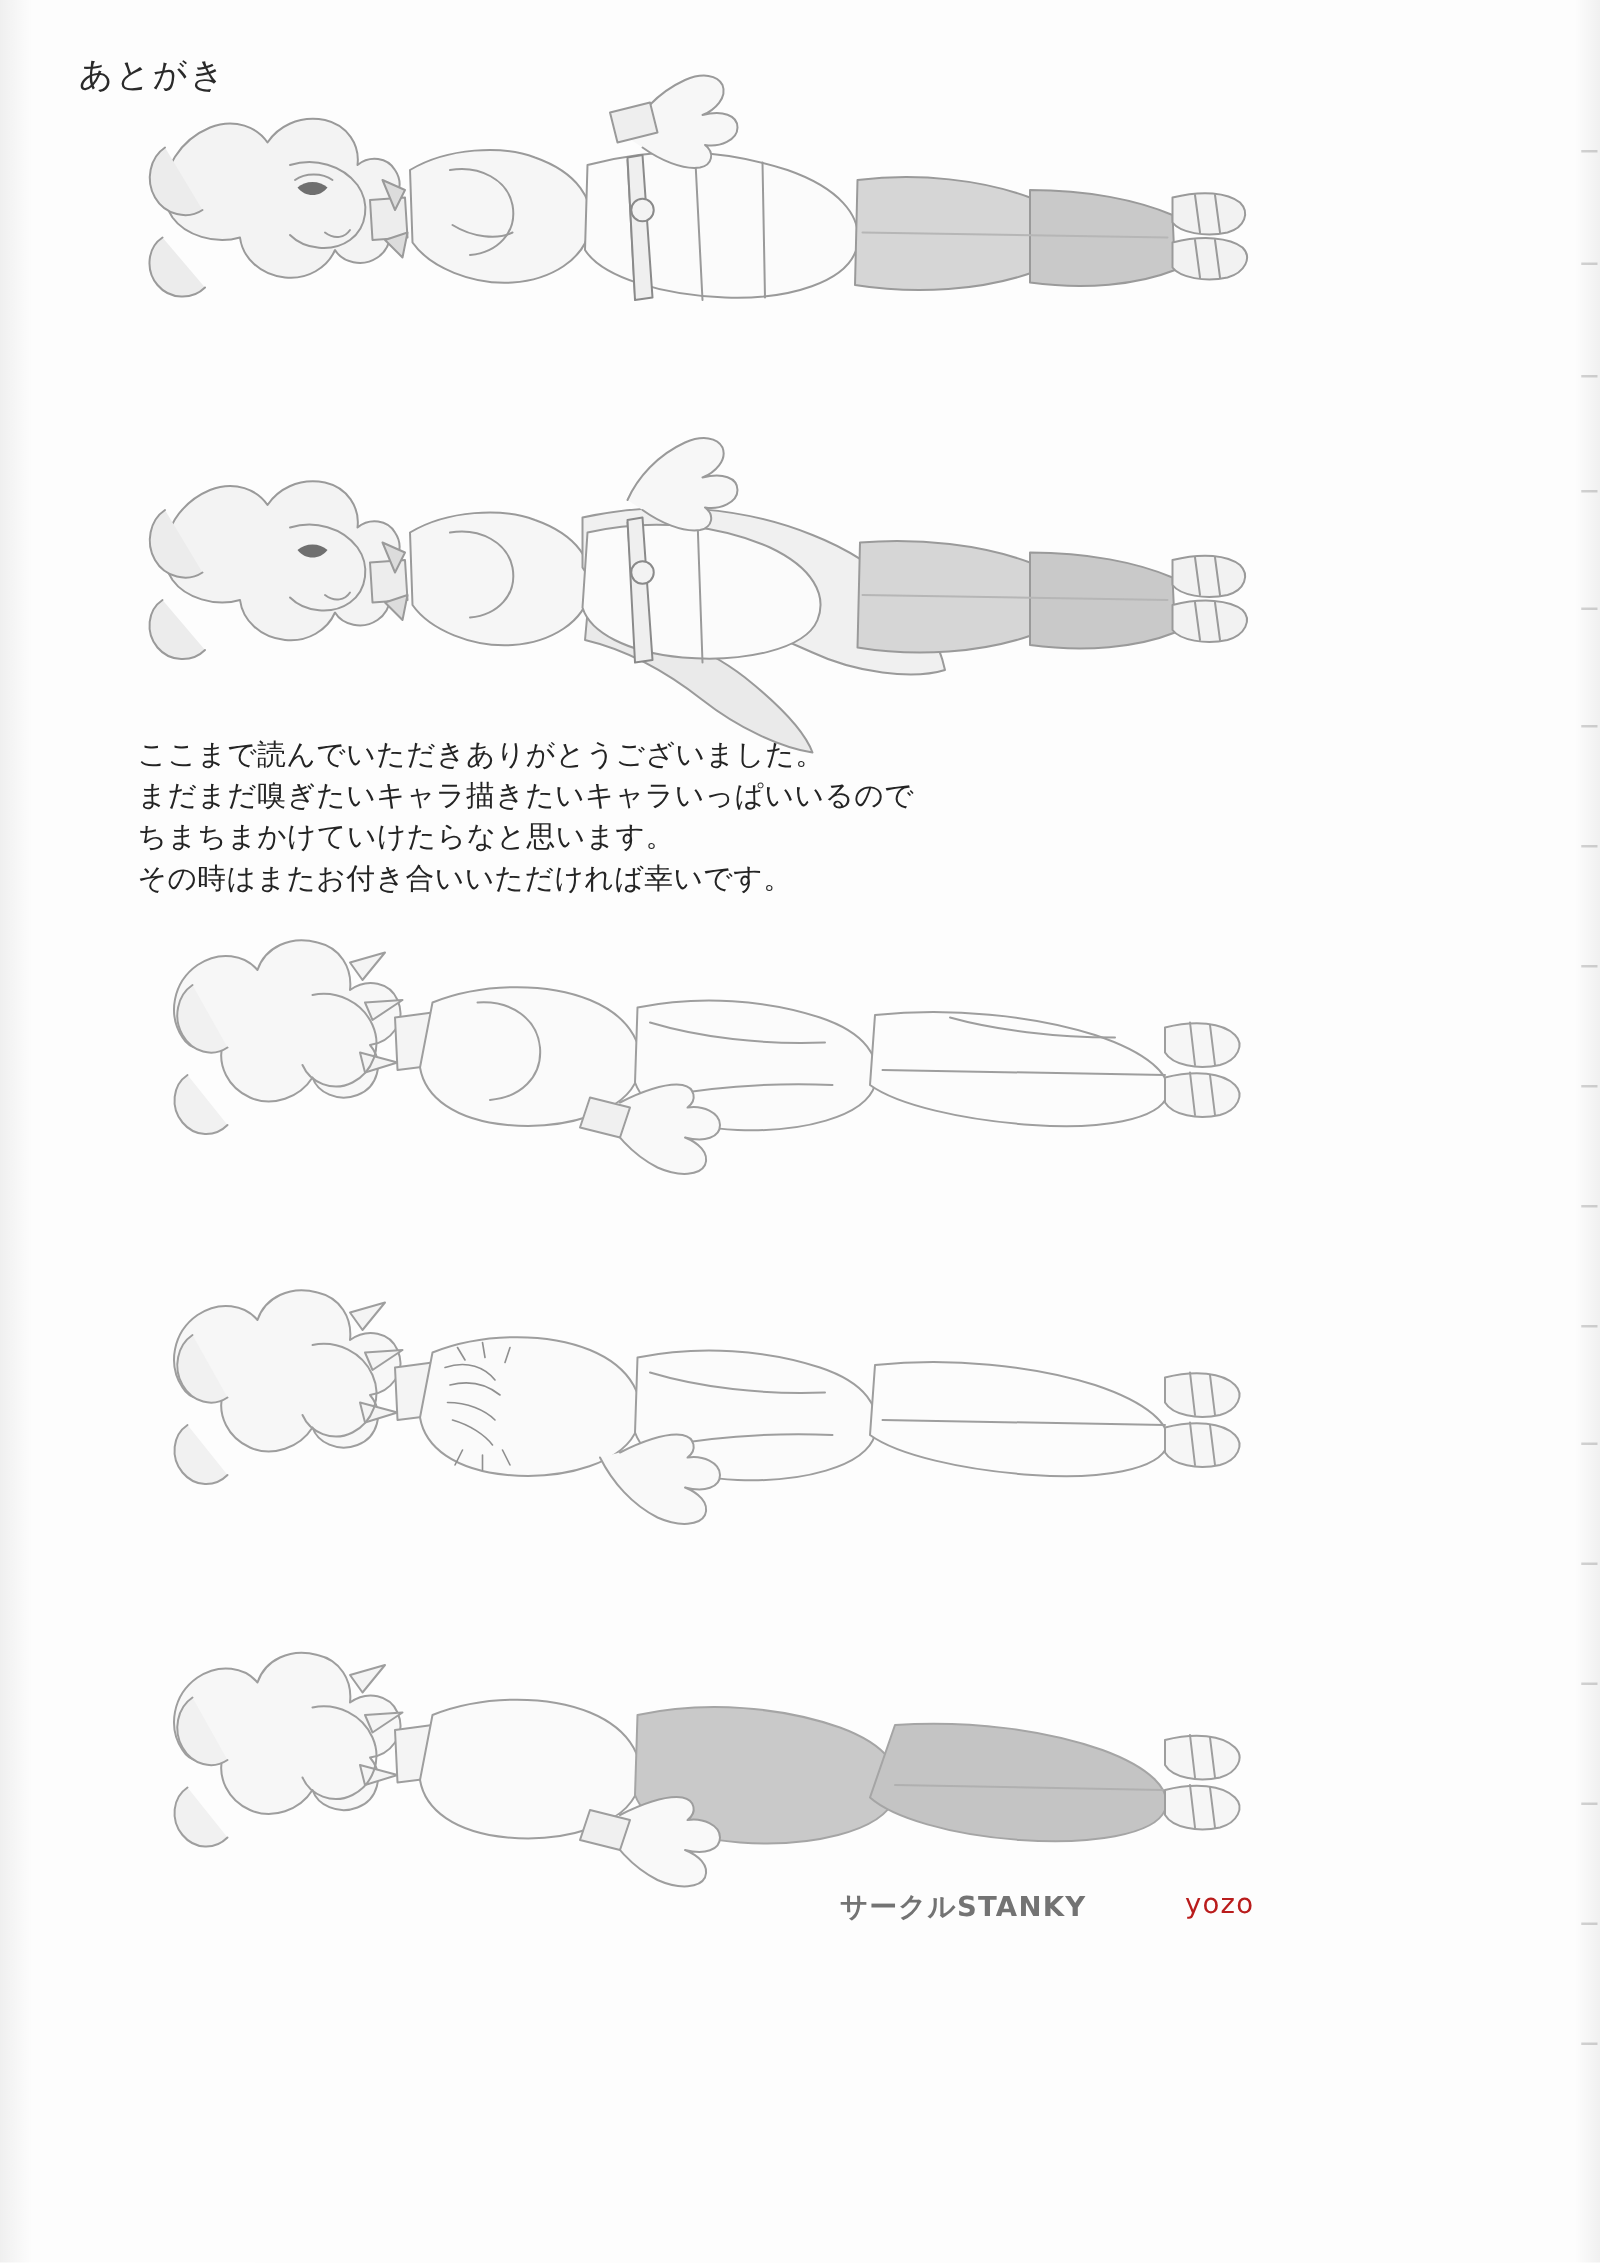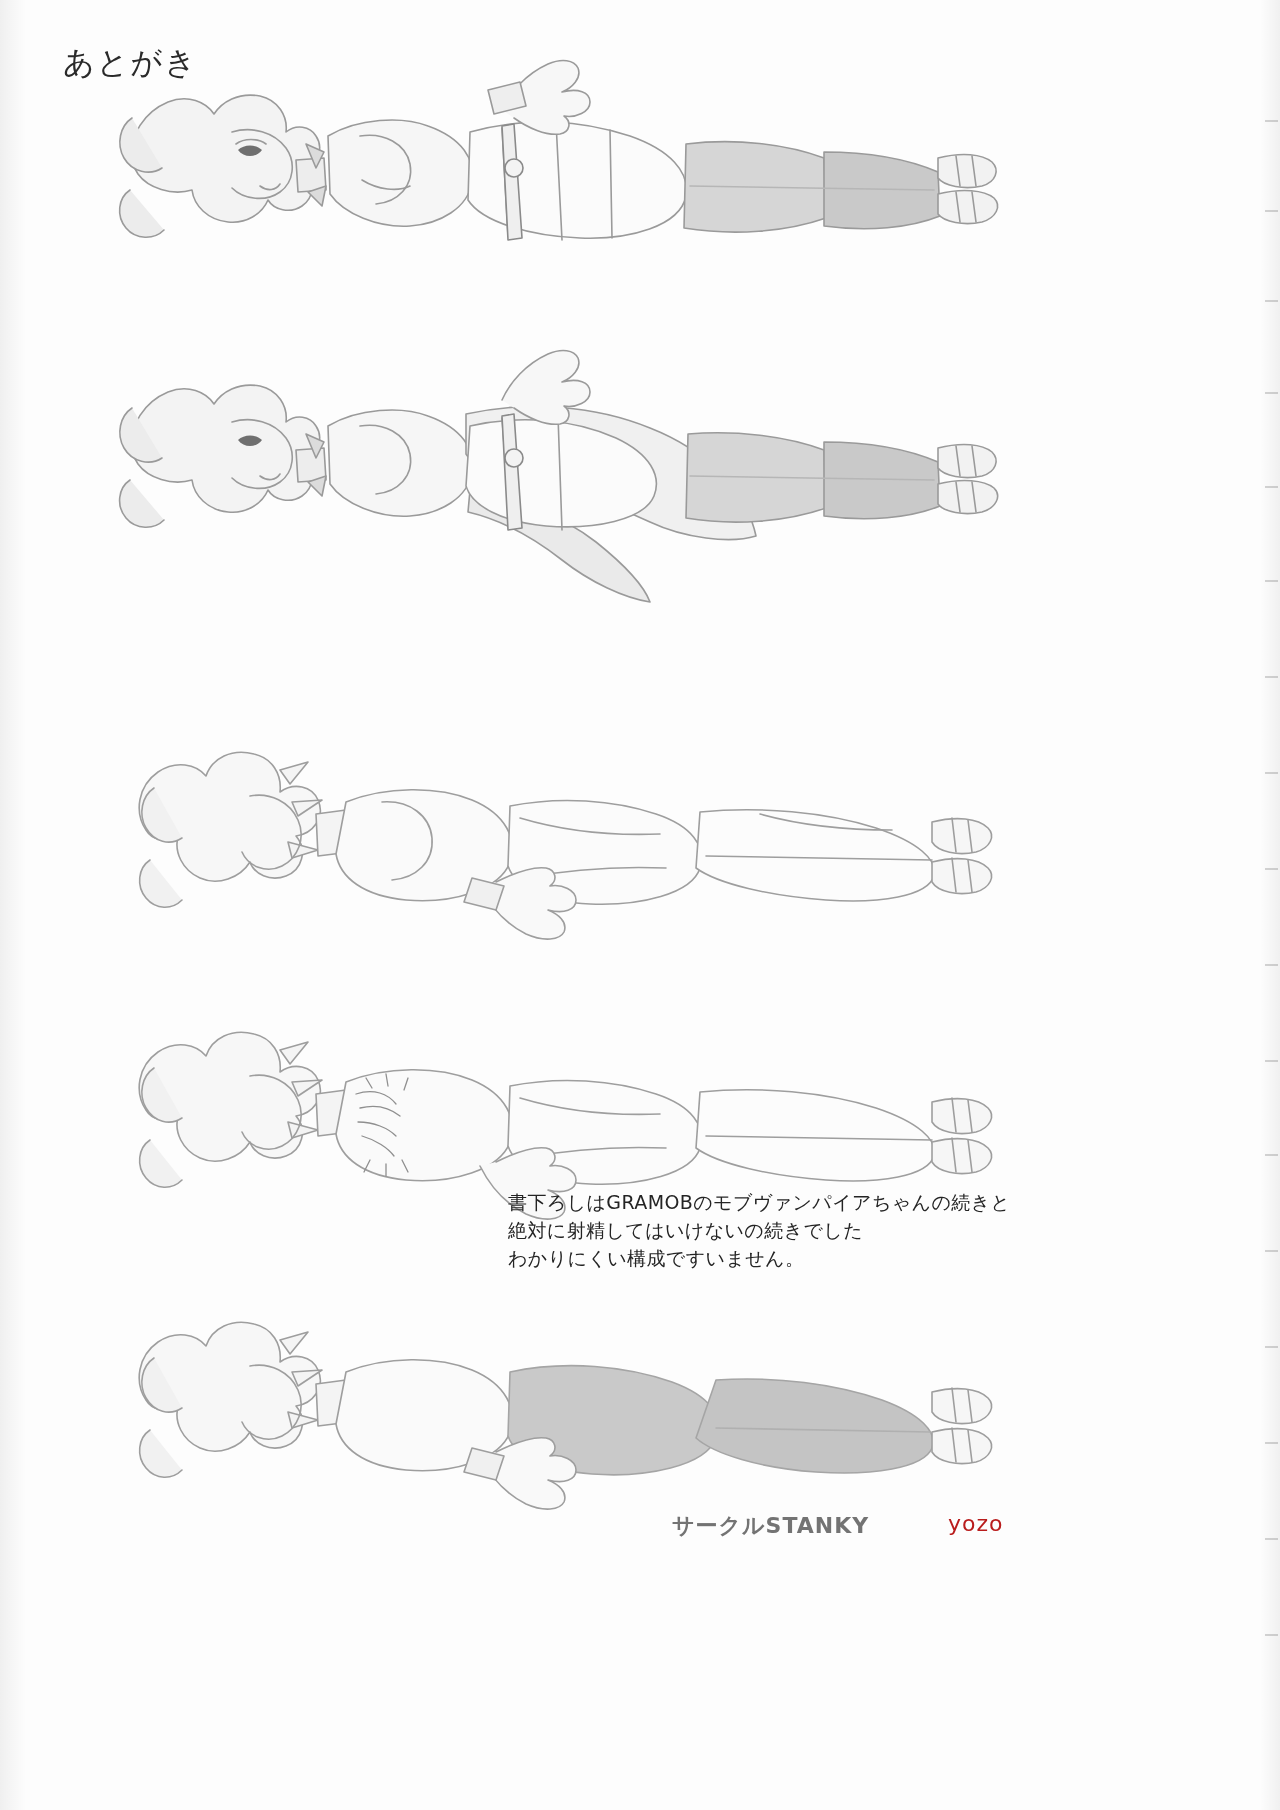--- a/index.html
+++ b/index.html
@@ -54,21 +54,21 @@
     width: 13px;
     height: 2px;
     background: rgba(0,0,0,0.16);
     display: block;
   }
 
   .afterword-title {
     position: absolute;
     left: 63px;
     top: 42px;
-    font-size: 31px;
+    font-size: 27px;
     letter-spacing: 2px;
     color: #2a2a2a;
     font-family: "DejaVu Sans", sans-serif;
   }
 
   .para {
     position: absolute;
     font-size: 23px;
     line-height: 33px;
     color: #242424;
@@ -239,20 +239,24 @@
         <path d="M714 112 C760 112 800 120 828 132 L830 176 C800 188 758 192 714 186 Z" fill="#c9c9c9" stroke="#9a9a9a"></path>
         <path d="M580 146 L824 150" stroke="#b6b6b6"></path>
         <path d="M828 118 C852 112 872 114 882 122 C890 130 886 142 872 146 C854 150 834 146 828 138 Z" fill="#f2f2f2"></path>
         <path d="M828 154 C852 148 874 150 884 158 C892 166 886 178 872 182 C854 186 834 182 828 174 Z" fill="#f2f2f2"></path>
         <path d="M846 116 L850 146 M862 116 L866 146"></path>
         <path d="M846 152 L850 182 M862 152 L866 182"></path>
       </g>
     </svg>
   </div>
 
+  <div class="para main-note">ここまで読んでいただきありがとうございました。
+まだまだ嗅ぎたいキャラ描きたいキャラいっぱいいるので
+ちまちまかけていけたらなと思います。
+その時はまたお付き合いいただければ幸いです。</div>
 
   <div class="fig" style="left:120px; top:710px;">
     <svg width="890" height="250" viewBox="0 0 890 250">
       <g fill="none" stroke="#9e9e9e" stroke-width="1.6" stroke-linecap="round" stroke-linejoin="round">
 
         <path d="M26 120 C14 102 18 76 38 62 C56 50 76 54 86 66 C92 48 112 38 134 44
                  C152 48 162 64 160 82 C174 72 192 76 198 90 C206 108 192 124 176 126
                  C188 140 182 160 166 166 C150 172 134 164 130 152 C120 168 98 176 80 168
                  C62 160 54 142 58 126 C44 132 32 130 26 120 Z" fill="#f7f7f7"></path>
         <path d="M34 78 C22 86 18 104 26 118 C34 132 50 136 62 128" fill="#f1f1f1"></path>
@@ -328,23 +332,20 @@
         <path d="M812 112 C836 106 858 108 868 118 C876 126 870 138 856 142 C838 146 818 142 812 132 Z" fill="#f6f6f6"></path>
         <path d="M812 152 C836 146 858 148 868 158 C876 166 870 178 856 182 C838 186 818 182 812 172 Z" fill="#f6f6f6"></path>
         <path d="M832 108 L836 142 M848 110 L852 142"></path>
         <path d="M832 148 L836 182 M848 150 L852 182"></path>
         <path d="M360 176 C370 196 386 214 406 224 C424 232 440 230 444 222 C448 212 438 204 428 200
                  C444 204 456 200 456 190 C456 180 442 174 430 176 C438 170 436 160 426 158 C412 156 392 164 376 172" fill="#f9f9f9"></path>
       </g>
     </svg>
   </div>
 
-  <div class="para small-note">書下ろしはGRAMOBのモブヴァンパイアちゃんの続きと
-絶対に射精してはいけないの続きでした
-わかりにくい構成ですいません。</div>
 
   <div class="fig" style="left:120px; top:1280px;">
     <svg width="890" height="280" viewBox="0 0 890 280">
       <g fill="none" stroke="#9e9e9e" stroke-width="1.6" stroke-linecap="round" stroke-linejoin="round">
         <path d="M26 120 C14 102 18 76 38 62 C56 50 76 54 86 66 C92 48 112 38 134 44
                  C152 48 162 64 160 82 C174 72 192 76 198 90 C206 108 192 124 176 126
                  C188 140 182 160 166 166 C150 172 134 164 130 152 C120 168 98 176 80 168
                  C62 160 54 142 58 126 C44 132 32 130 26 120 Z" fill="#f7f7f7"></path>
         <path d="M34 78 C22 86 18 104 26 118 C34 132 50 136 62 128" fill="#f1f1f1"></path>
         <path d="M30 150 C18 158 16 176 26 188 C36 200 52 200 62 190" fill="#f1f1f1"></path>

